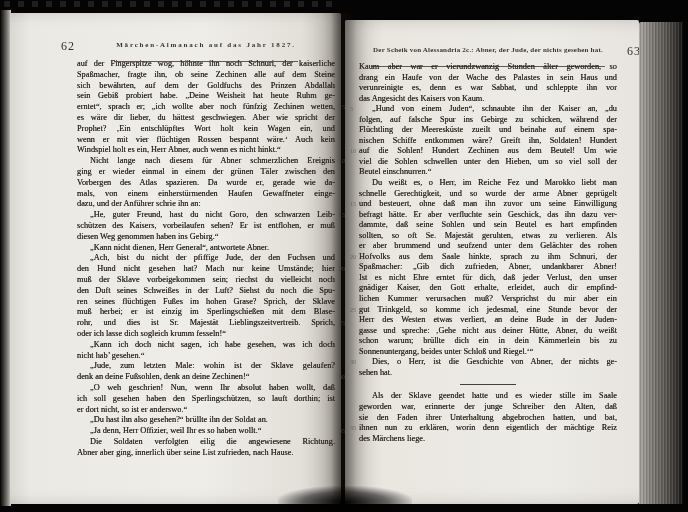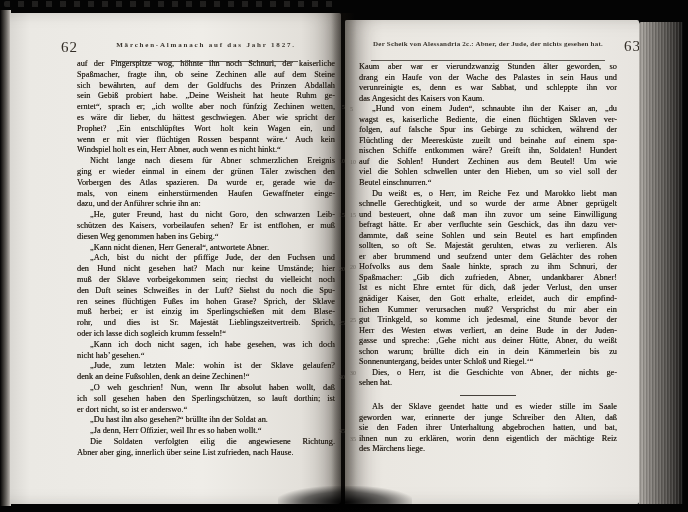--- a/index.html
+++ b/index.html
@@ -49,28 +49,28 @@
   .fore-edge {
     position:absolute; left:639px; top:22px; width:44px; height:482px;
     background:
       repeating-linear-gradient(90deg, rgba(255,255,255,.10) 0 1px, rgba(0,0,0,.14) 1px 2px, rgba(0,0,0,0) 2px 3px),
       linear-gradient(90deg,#aba7a1 0%,#807c77 30%,#575450 62%,#2c2a28 90%,#0a0a0a 100%);
     border-radius:2px 0 0 0;
   }
 
   .header-row { position:absolute; font-size:7px; color:#3a352e; }
   .page-left  .header-row { left:67px; top:28px; width:258px; text-align:center; }
-  .page-right .header-row { left:14px; top:20px; width:258px; text-align:center; }
+  .page-right .header-row { left:14px; top:26px; width:258px; text-align:center; }
   .header-text {
     display:inline-block; white-space:nowrap;
     border-bottom:1px solid rgba(58,53,46,.8); padding:0 2px 12px;font-weight:bold;
   }
   .page-left  .header-text { letter-spacing:1.8px; }
   .page-right .header-text { letter-spacing:.2px; }
-  .pnum { position:absolute; top:-2px; font-size:15px; letter-spacing:1px; color:#332e27;font-family:Liberation Serif, serif; }
+  .pnum { position:absolute; top:-2px; font-size:12px; letter-spacing:1px; color:#332e27;font-family:Liberation Serif, serif; }
   .page-left  .pnum { left:-16px; }
   .page-right .pnum { right:-24px; }
 
   .textcol {
     position:absolute; width:258px; color:#2b261f;
     text-shadow:0 0 .4px rgba(43,34,24,.8);
   }
   .page-left  .textcol { left:67px; top:46px; font-size:8.3px; line-height:10.8px; }
   .page-right .textcol { left:14px; top:42px; font-size:8.3px; line-height:10.55px; }
 
@@ -146,21 +146,20 @@
     <div class="header-row">
       <span class="header-text">Der Scheik von Alessandria 2c.: Abner, der Jude, der nichts gesehen hat.</span>
       <span class="pnum">63</span>
     </div>
     <div class="textcol" id="right-text">
         <div class="line">Kaum aber war er vierundzwanzig Stunden älter geworden, so</div>
         <div class="line">drang ein Haufe von der Wache des Palastes in sein Haus und</div>
         <div class="line">verunreinigte es, denn es war Sabbat, und schleppte ihn vor</div>
         <div class="line last">das Angesicht des Kaisers von Kaum.</div>
         <div class="line indent">„Hund von einem Juden“, schnaubte ihn der Kaiser an, „du<span class="lineno left">5</span></div>
-        <div class="line">wagst es, kaiserliche Bediente, die einen flüchtigen Sklaven ver-</div>
         <div class="line">folgen, auf falsche Spur ins Gebirge zu schicken, während der</div>
         <div class="line">Flüchtling der Meeresküste zueilt und beinahe auf einem spa-</div>
         <div class="line">nischen Schiffe entkommen wäre? Greift ihn, Soldaten! Hundert</div>
         <div class="line">auf die Sohlen! Hundert Zechinen aus dem Beutel! Um wie<span class="lineno left">10</span></div>
         <div class="line">viel die Sohlen schwellen unter den Hieben, um so viel soll der</div>
         <div class="line last">Beutel einschnurren.“</div>
         <div class="line indent">Du weißt es, o Herr, im Reiche Fez und Marokko liebt man</div>
         <div class="line">schnelle Gerechtigkeit, und so wurde der arme Abner geprügelt</div>
         <div class="line">und besteuert, ohne daß man ihn zuvor um seine Einwilligung<span class="lineno left">15</span></div>
         <div class="line">befragt hätte. Er aber verfluchte sein Geschick, das ihn dazu ver-</div>

